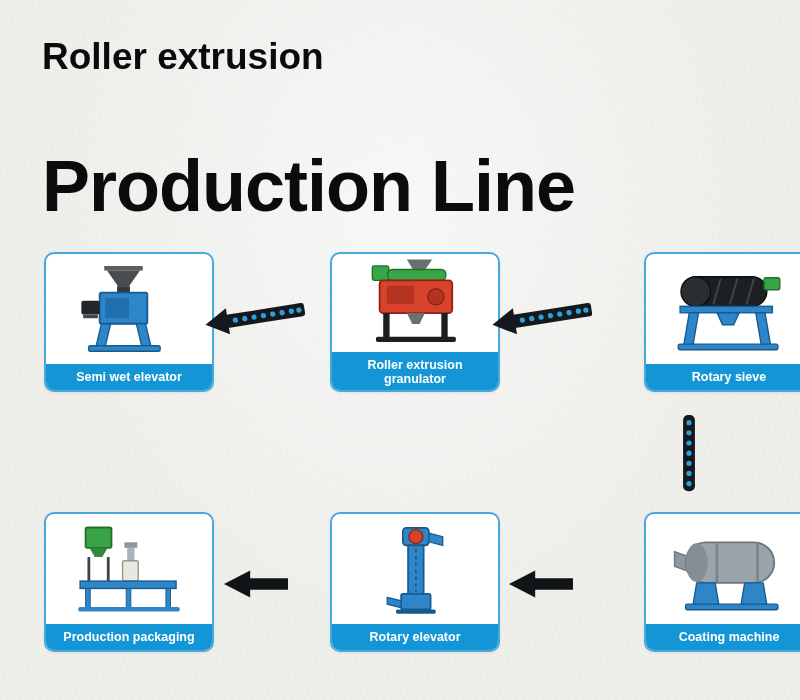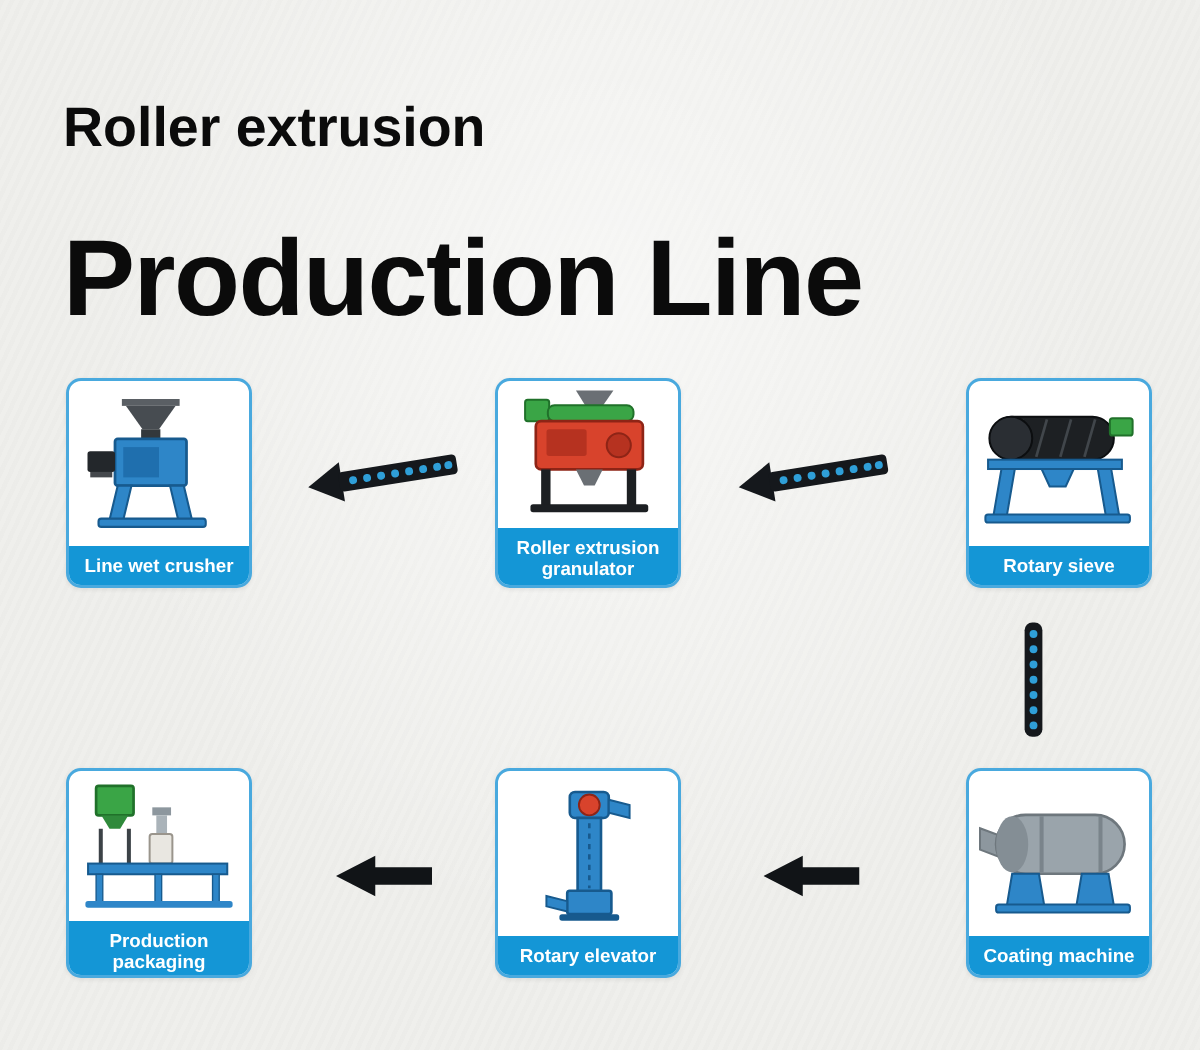--- a/index.html
+++ b/index.html
@@ -11,27 +11,27 @@
       repeating-linear-gradient(115deg, rgba(0,0,0,.012) 0 3px, rgba(255,255,255,.02) 3px 6px),
       #efefec;
     overflow:hidden;
     font-family:"Liberation Sans", sans-serif;
   }
   .title-line{
     position:absolute;left:42px;
     margin:0;color:#0b0b0b;font-weight:700;line-height:1;
     white-space:nowrap;
   }
-  .t1{top:38px;font-size:37px;margin-top:28px;}
+  .t1{top:38px;font-size:37px;}
   .t2{top:96px;font-size:37px;}
   .t3{top:150px;font-size:72px;letter-spacing:-1px;font-weight:700;}
 
   .card{
     position:absolute;
-    width:124px;height:140px;
+    width:170px;height:140px;
     background:#ffffff;
     border:2px solid #49a9de;
     border-radius:10px;
     box-sizing:border-box;
     display:flex;flex-direction:column;
     overflow:hidden;
     box-shadow:0 1px 3px rgba(0,0,0,.07);
   }
   .card .art{
     flex:1;display:flex;align-items:center;justify-content:center;
@@ -74,21 +74,21 @@
         <rect x="47" y="24" width="14" height="7" fill="#33383c"></rect>
         <rect x="28" y="31" width="52" height="34" rx="2" fill="#2e86c8" stroke="#175a8e" stroke-width="2"></rect>
         <rect x="34" y="37" width="26" height="22" fill="#1f6fae"></rect>
         <rect x="8" y="40" width="20" height="15" rx="2" fill="#23272b"></rect>
         <rect x="10" y="55" width="16" height="4" fill="#44484c"></rect>
         <polygon points="30,65 40,65 34,90 24,90" fill="#2e86c8" stroke="#175a8e" stroke-width="1.5"></polygon>
         <polygon points="68,65 78,65 84,90 74,90" fill="#2e86c8" stroke="#175a8e" stroke-width="1.5"></polygon>
         <rect x="16" y="89" width="78" height="6" rx="2" fill="#2e86c8" stroke="#175a8e" stroke-width="1.5"></rect>
       </svg>
     </div>
-    <div class="label">Line wet crusher</div>
+    <div class="label">Semi wet elevator</div>
   </div>
 
   <div class="card r1 c2">
     <div class="art">
       <svg width="118" height="92" viewBox="0 0 130 100">
         <polygon points="56,1 84,1 75,14 64,14" fill="#6a6f74"></polygon>
         <rect x="18" y="8" width="18" height="16" rx="2" fill="#3aa546" stroke="#20712a" stroke-width="1.5"></rect>
         <rect x="35" y="12" width="64" height="12" rx="5" fill="#3aa546" stroke="#20712a" stroke-width="1.5"></rect>
         <rect x="26" y="24" width="80" height="36" rx="4" fill="#d8432c" stroke="#8e2416" stroke-width="2"></rect>
         <rect x="34" y="30" width="30" height="20" rx="2" fill="#b63220"></rect>

